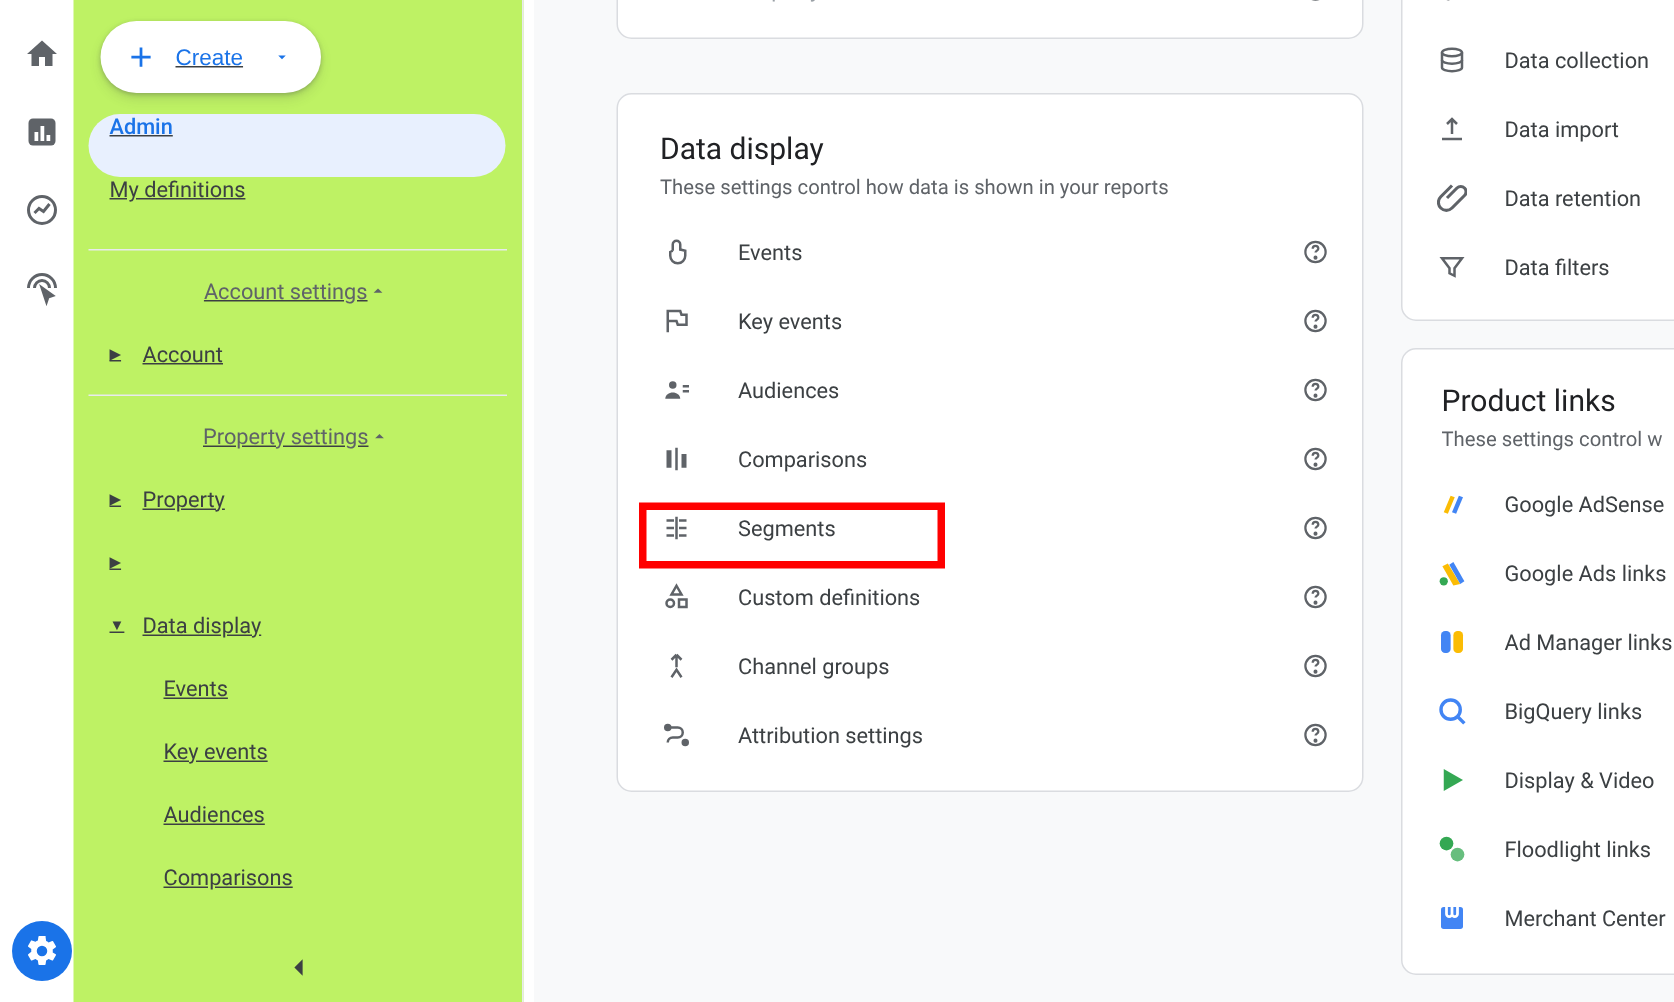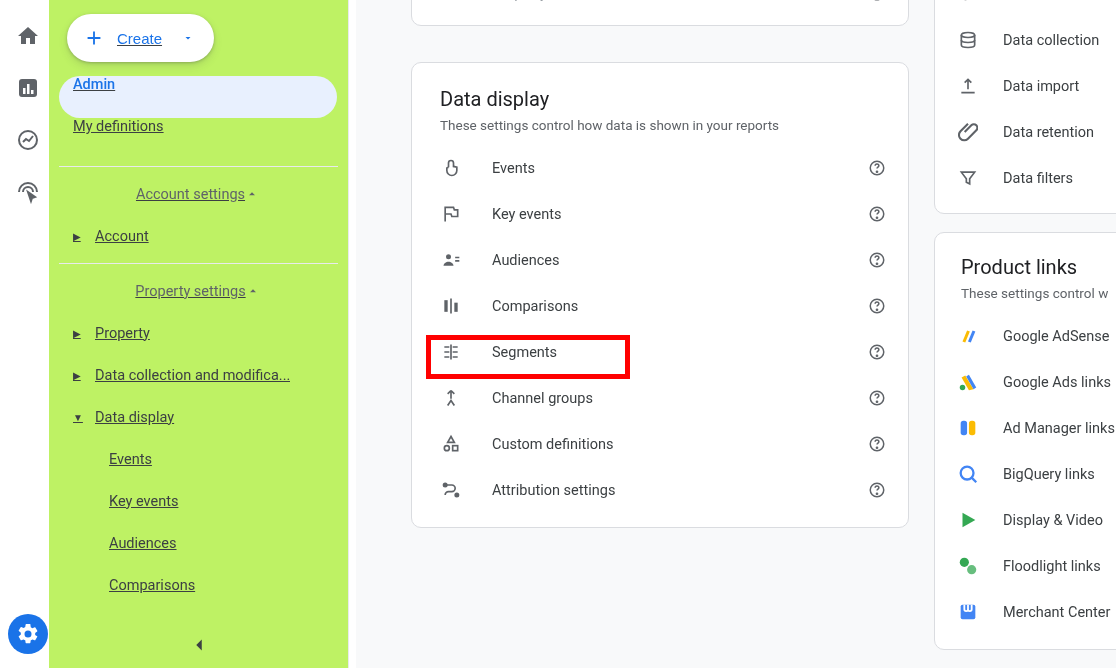--- a/index.html
+++ b/index.html
@@ -262,21 +262,20 @@
     <svg width="14" height="14" viewBox="0 0 24 24">
         <path fill="#5f6368" d="M7 14l5-5 5 5z"></path>
       </svg>
   </div>
   <div class="sub-item">
     <span class="expander">▶</span>
     <span>Property</span>
   </div>
   <div class="sub-item">
     <span class="expander">▶</span>
-    <span style="overflow:hidden; text-overflow:ellipsis">Data collection and modifica...</span>
   </div>
   <div class="sub-item">
     <span class="expander">▼</span>
     <span>Data display</span>
   </div>
   <div class="sub-sub-item">
     <span>Events</span>
   </div>
   <div class="sub-sub-item">
     <span>Key events</span>
@@ -404,41 +403,41 @@
           <svg viewBox="0 0 24 24" fill="none" stroke="#5f6368" stroke-width="2">
             <circle cx="12" cy="12" r="9"></circle>
             <path d="M9.5 9a2.5 2.5 0 015 0c0 1.5-2.5 2-2.5 3.5"></path>
             <circle cx="12" cy="17" r="0.8" fill="#5f6368"></circle>
           </svg>
         </span>
     </div>
     <div class="card-row">
       <span class="row-icon">
           <svg width="20" height="20" viewBox="0 0 24 24" fill="none" stroke="#5f6368" stroke-width="2">
-            <path d="M12 3v10M12 3l-4 4M12 3l4 4M8 21l4-6 4 6"></path>
-          </svg>
-        </span>
-      <span class="row-label">Channel groups</span>
-      <span class="help">
-          <svg viewBox="0 0 24 24" fill="none" stroke="#5f6368" stroke-width="2">
-            <circle cx="12" cy="12" r="9"></circle>
-            <path d="M9.5 9a2.5 2.5 0 015 0c0 1.5-2.5 2-2.5 3.5"></path>
-            <circle cx="12" cy="17" r="0.8" fill="#5f6368"></circle>
-          </svg>
-        </span>
-    </div>
-    <div class="card-row">
-      <span class="row-icon">
-          <svg width="20" height="20" viewBox="0 0 24 24" fill="none" stroke="#5f6368" stroke-width="2">
             <path d="M12 3l4 7H8z"></path>
             <circle cx="7" cy="17" r="3"></circle>
             <rect x="14" y="14" width="6" height="6"></rect>
           </svg>
         </span>
       <span class="row-label">Custom definitions</span>
+      <span class="help">
+          <svg viewBox="0 0 24 24" fill="none" stroke="#5f6368" stroke-width="2">
+            <circle cx="12" cy="12" r="9"></circle>
+            <path d="M9.5 9a2.5 2.5 0 015 0c0 1.5-2.5 2-2.5 3.5"></path>
+            <circle cx="12" cy="17" r="0.8" fill="#5f6368"></circle>
+          </svg>
+        </span>
+    </div>
+    <div class="card-row">
+      <span class="row-icon">
+          <svg width="20" height="20" viewBox="0 0 24 24" fill="none" stroke="#5f6368" stroke-width="2">
+            <path d="M12 3v10M12 3l-4 4M12 3l4 4M8 21l4-6 4 6"></path>
+          </svg>
+        </span>
+      <span class="row-label">Channel groups</span>
       <span class="help">
           <svg viewBox="0 0 24 24" fill="none" stroke="#5f6368" stroke-width="2">
             <circle cx="12" cy="12" r="9"></circle>
             <path d="M9.5 9a2.5 2.5 0 015 0c0 1.5-2.5 2-2.5 3.5"></path>
             <circle cx="12" cy="17" r="0.8" fill="#5f6368"></circle>
           </svg>
         </span>
     </div>
     <div class="card-row">
       <span class="row-icon">

